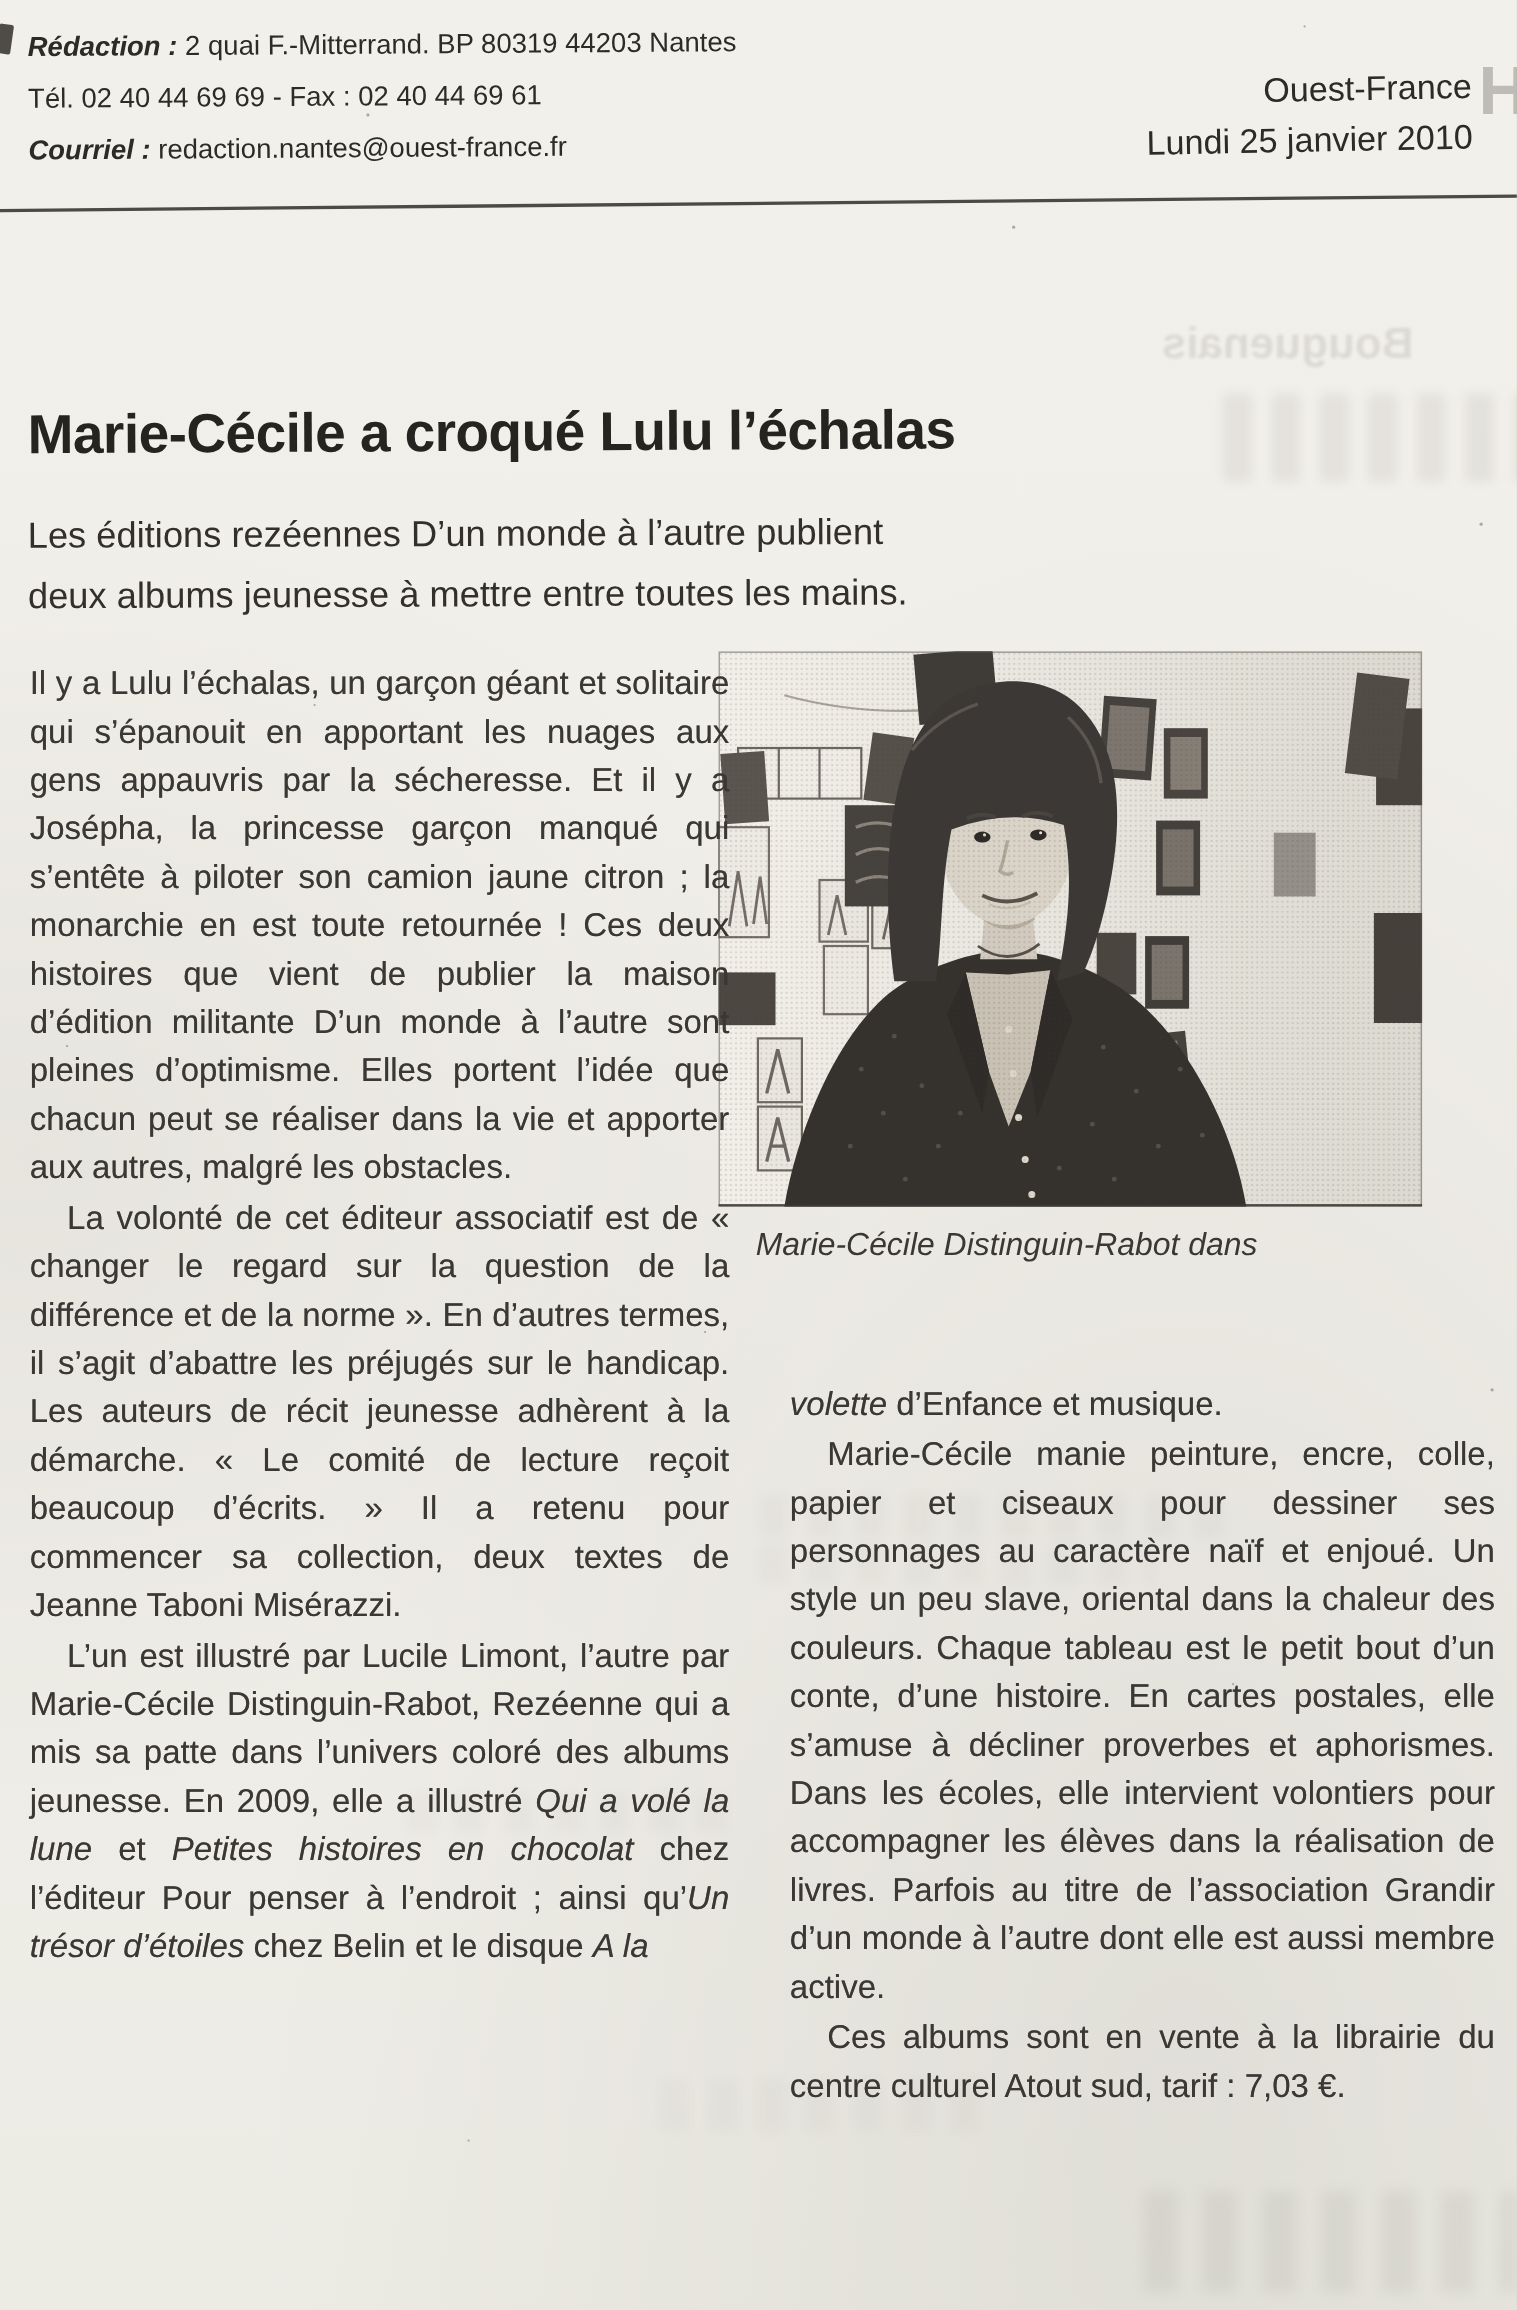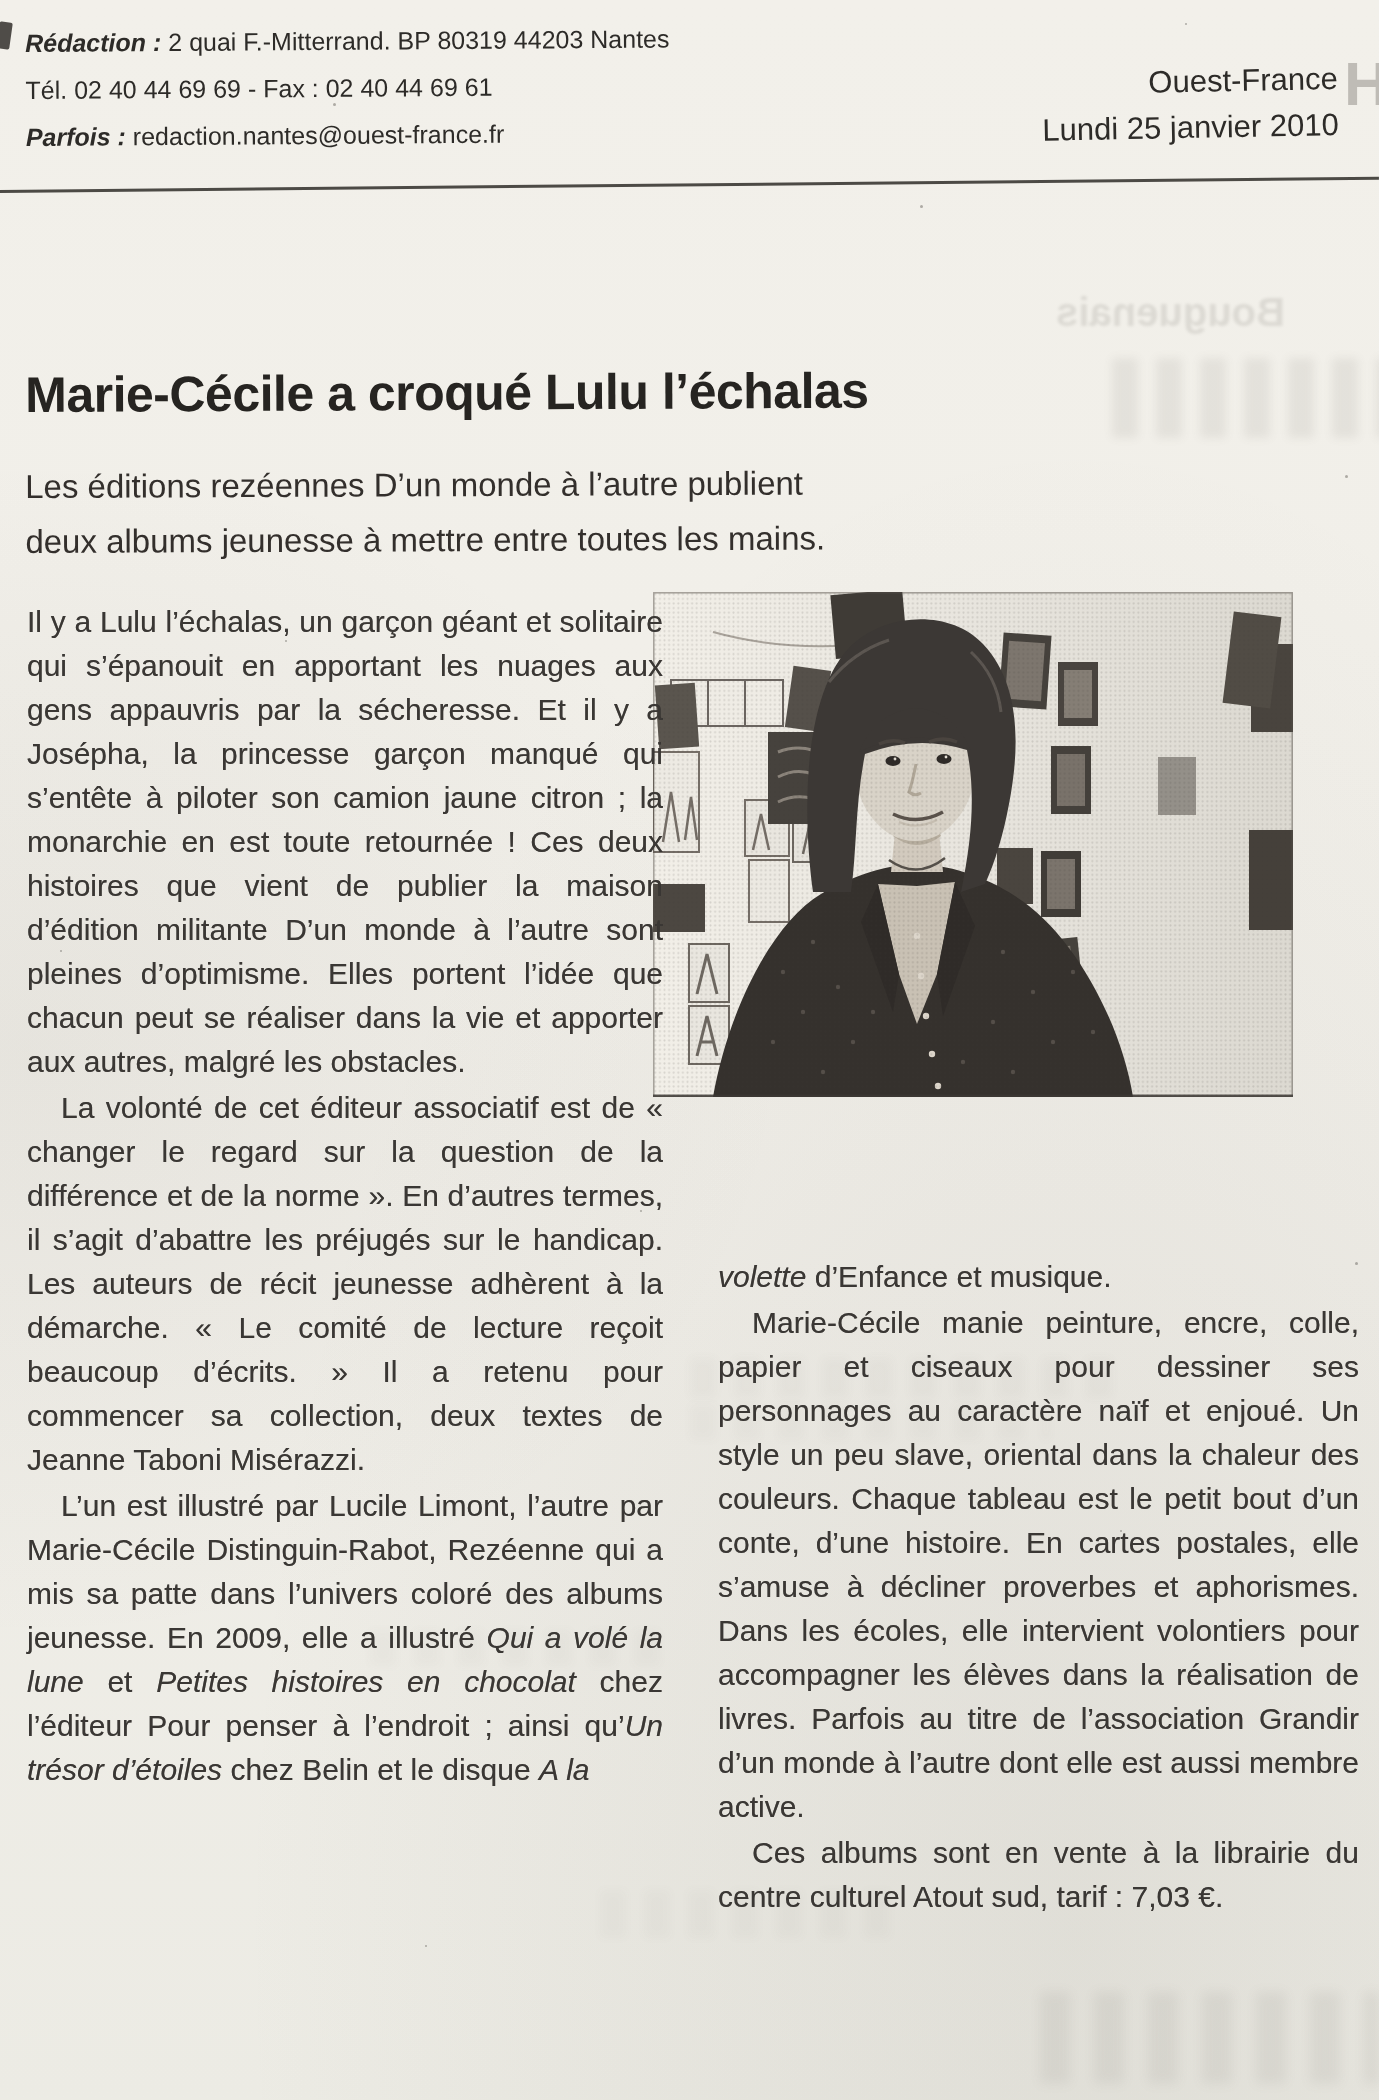--- a/index.html
+++ b/index.html
@@ -68,21 +68,21 @@
   <div class="speck" style="left:640px;top:1210px;width:2px;height:2px;"></div>
   <div class="speck" style="left:1355px;top:1262px;width:3px;height:3px;"></div>
   <div class="speck" style="left:425px;top:1945px;width:2px;height:2px;"></div>
   <div class="speck" style="left:1120px;top:1530px;width:2px;height:2px;"></div>
   <div class="speck" style="left:285px;top:640px;width:2px;height:2px;"></div>
 
   <header>
     <div class="mast-left">
       <div><span class="b">Rédaction :</span><span> 2 quai F.-Mitterrand. BP 80319 44203 Nantes</span></div>
       <div>Tél. 02 40 44 69 69 - Fax : 02 40 44 69 61</div>
-      <div><span class="b">Parfois :</span><span> redaction.nantes@ouest-france.fr</span></div>
+      <div><span class="b">Courriel :</span><span> redaction.nantes@ouest-france.fr</span></div>
     </div>
     <div class="mast-right">
       <div>Ouest-France</div>
       <div>Lundi 25 janvier 2010</div>
     </div>
     <div class="rule"></div>
   </header>
 
   <h1 class="title">Marie-Cécile a croqué Lulu l’échalas</h1>
   <div class="subtitle">
@@ -192,20 +192,21 @@
         <path d="M240,222 Q264,234 290,220" stroke="#5a524b" stroke-width="3.5" fill="none"></path>
         <path d="M246,230 Q264,238 284,228" stroke="#beb5a6" stroke-width="2" fill="none" opacity="0.7"></path>
       </g>
 
       <rect x="0" y="0" width="640" height="505" fill="url(#ht)" opacity="0.15"></rect>
       <rect x="0.8" y="0.8" width="638.4" height="503.4" fill="none" stroke="#55504a" stroke-width="1.5" opacity="0.5"></rect>
       <line x1="0" y1="503.8" x2="640" y2="503.8" stroke="#3a3632" stroke-width="2.5" opacity="0.8"></line>
     </svg>
   </figure>
   <figcaption class="caption">
+      <div>Marie-Cécile Distinguin-Rabot dans</div>
     </figcaption>
 
   <div class="col col-left">
       <p><span>Il y a Lulu l’échalas, un garçon géant et solitaire qui s’épanouit en apportant les nuages aux gens appauvris par la sécheresse. Et il y a Josépha, la princesse garçon manqué qui s’entête à piloter son camion jaune citron ; la monarchie en est toute retournée ! Ces deux histoires que vient de publier la maison d’édition militante D’un monde à l’autre sont pleines d’optimisme. Elles portent l’idée que chacun peut se réaliser dans la vie et apporter aux autres, malgré les obstacles.</span></p>
       <p class="indent"><span>La volonté de cet éditeur associatif est de « </span><span class="seg-b">changer le regard sur la question de la différence et de la norme ».</span><span> En d’autres termes, il s’agit d’abattre les préjugés sur le handicap. Les auteurs de récit jeunesse adhèrent à la démarche. </span><span class="seg-b">« Le comité de lecture reçoit beaucoup d’écrits. »</span><span> Il a retenu pour commencer sa collection, deux textes de Jeanne Taboni Misérazzi.</span></p>
       <p class="indent"><span>L’un est illustré par Lucile Limont, l’autre par Marie-Cécile Distinguin-Rabot, Rezéenne qui a mis sa patte dans l’univers coloré des albums jeunesse. En 2009, elle a illustré </span><span class="seg-i">Qui a volé la lune</span><span> et </span><span class="seg-i">Petites histoires en chocolat</span><span> chez l’éditeur Pour penser à l’endroit ; ainsi qu’</span><span class="seg-i">Un trésor d’étoiles</span><span> chez Belin et le disque </span><span class="seg-i">A la</span></p>
     </div>
   <div class="col col-right">
       <p><span class="seg-i">volette</span><span> d’Enfance et musique.</span></p>
       <p class="indent"><span>Marie-Cécile manie peinture, encre, colle, papier et ciseaux pour dessiner ses personnages au caractère naïf et enjoué. Un style un peu slave, oriental dans la chaleur des couleurs. Chaque tableau est le petit bout d’un conte, d’une histoire. En cartes postales, elle s’amuse à décliner proverbes et aphorismes. Dans les écoles, elle intervient volontiers pour accompagner les élèves dans la réalisation de livres. Parfois au titre de l’association Grandir d’un monde à l’autre dont elle est aussi membre active.</span></p>

